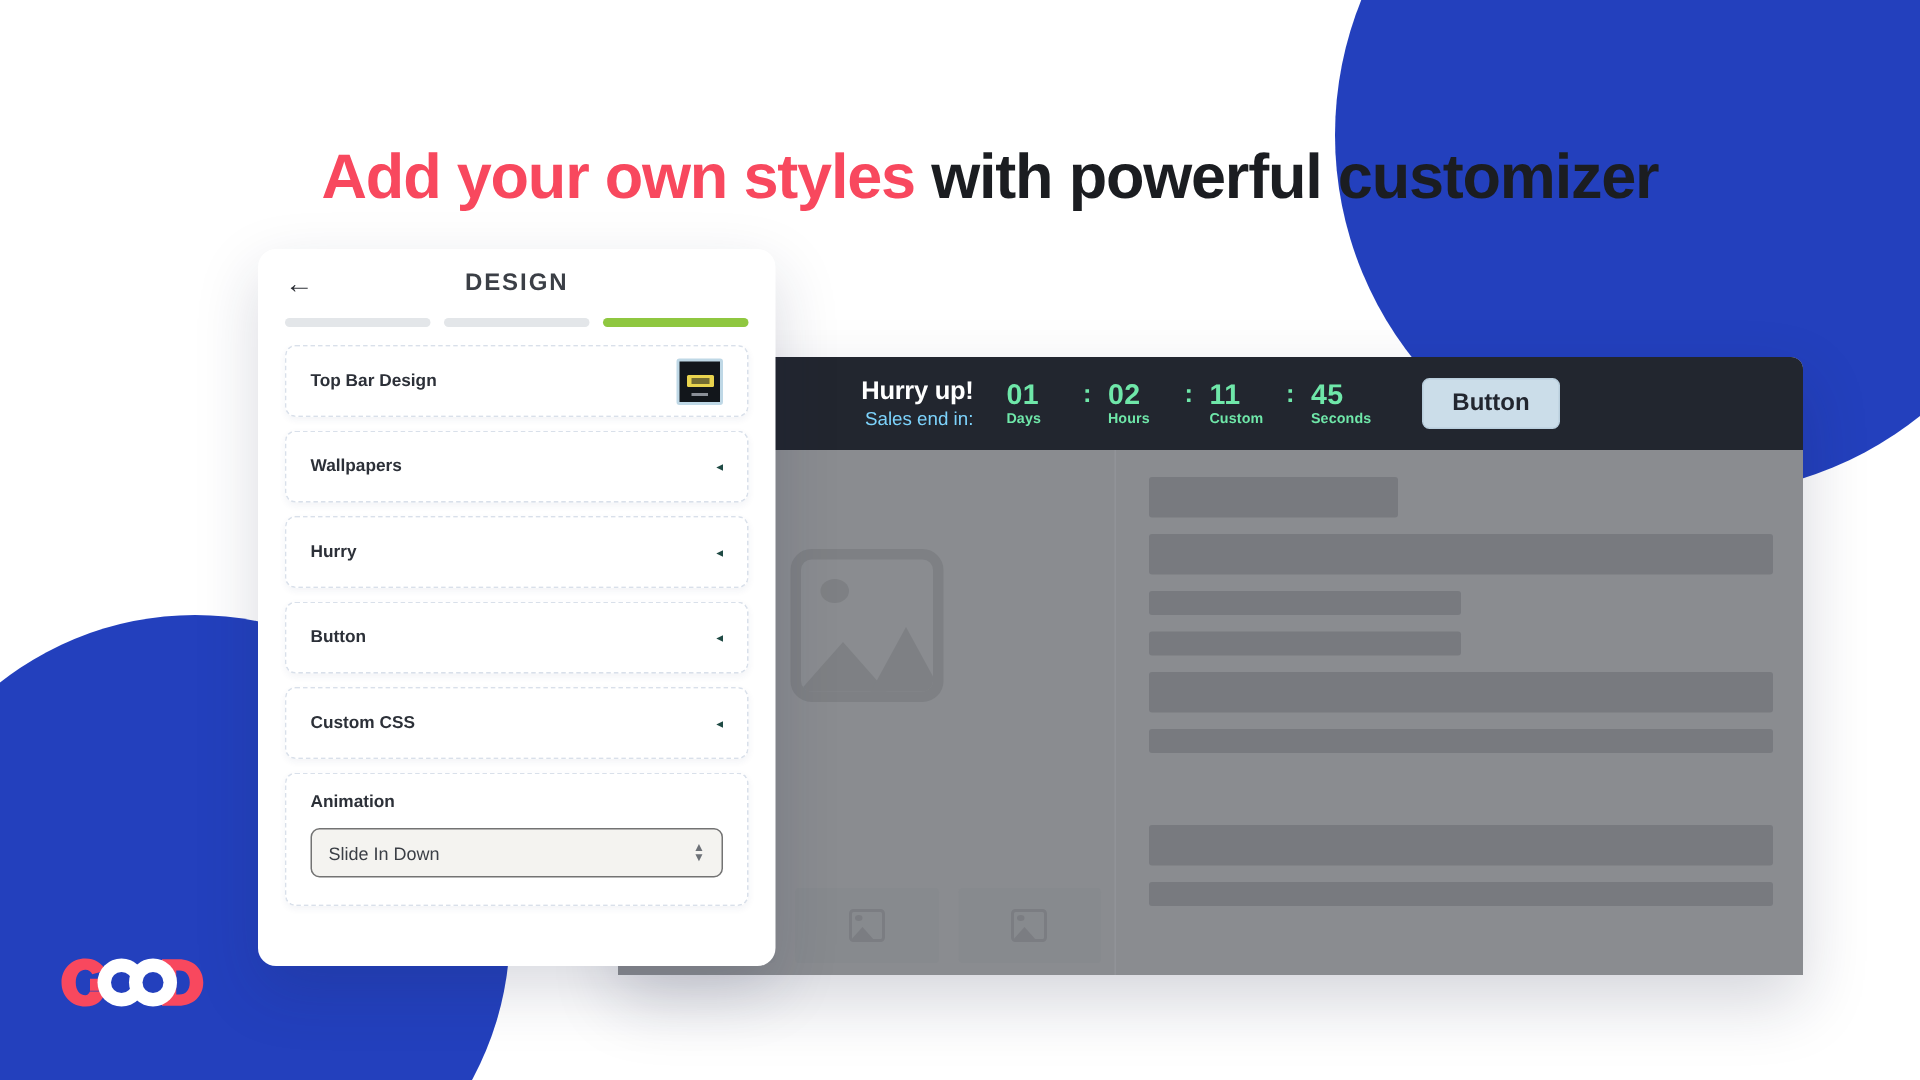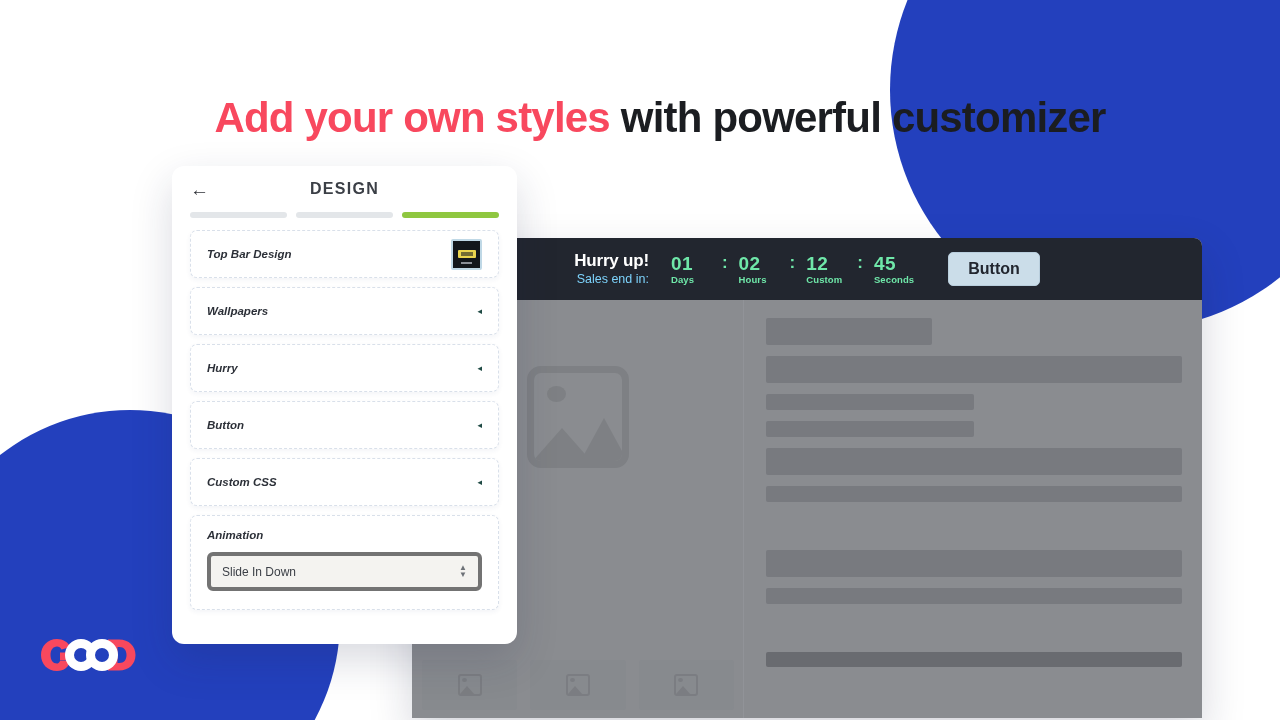--- a/index.html
+++ b/index.html
@@ -53,21 +53,21 @@
     box-sizing: border-box;
   }
   .headline .accent { color: #F8485E; margin-left: 40px; }
 
   
   .site-mock {
     position: absolute;
     left: 412px;
     top: 238px;
     width: 790px;
-    height: 480px;
+    height: 412px;
     background: #8A8C90;
     border-radius: 8px 8px 0 0;
     z-index: 3;
     overflow: hidden;
     box-shadow: 0 18px 44px rgba(24,30,60,0.18);
   }
 
   
   .countdown-bar {
     position: absolute;
@@ -322,21 +322,20 @@
     display: flex;
     align-items: center;
     justify-content: space-between;
     box-shadow: 0 2px 5px rgba(40,60,110,0.055);
     cursor: pointer;
   }
   .acc-label {
     font-size: 11.5px;
     font-weight: 700;
     color: #2C3038;
-    font-style: italic;
   }
   .acc-chev {
     font-size: 9px;
     color: #1F4A44;
     line-height: 1;
   }
   .acc-swatch {
     width: 27px;
     height: 27px;
     background: #12161B;
@@ -372,21 +371,21 @@
   }
 
   .acc-item.expanded {
     display: block;
     height: auto;
     padding: 13px 16px 18px 16px;
   }
   .acc-item.expanded .acc-label { display: block; margin-bottom: 11px; }
   .select-box {
     background: #F4F3F0;
-    border: 4px solid #737373;
+    border: 1px solid #737373;
     border-radius: 6px;
     height: 31px;
     display: flex;
     align-items: center;
     justify-content: space-between;
     padding: 0 11px;
     cursor: pointer;
   }
   .select-val {
     font-size: 12px;
@@ -432,21 +431,21 @@
         <div class="cd-val">01</div>
         <div class="cd-lab">Days</div>
       </div>
       <div class="cd-colon">:</div>
       <div class="cd-unit">
         <div class="cd-val">02</div>
         <div class="cd-lab">Hours</div>
       </div>
       <div class="cd-colon">:</div>
       <div class="cd-unit">
-        <div class="cd-val">12</div>
+        <div class="cd-val">11</div>
         <div class="cd-lab">Custom</div>
       </div>
       <div class="cd-colon">:</div>
       <div class="cd-unit">
         <div class="cd-val">45</div>
         <div class="cd-lab">Seconds</div>
       </div>
     </div>
 
     <button class="cd-button">Button</button>

